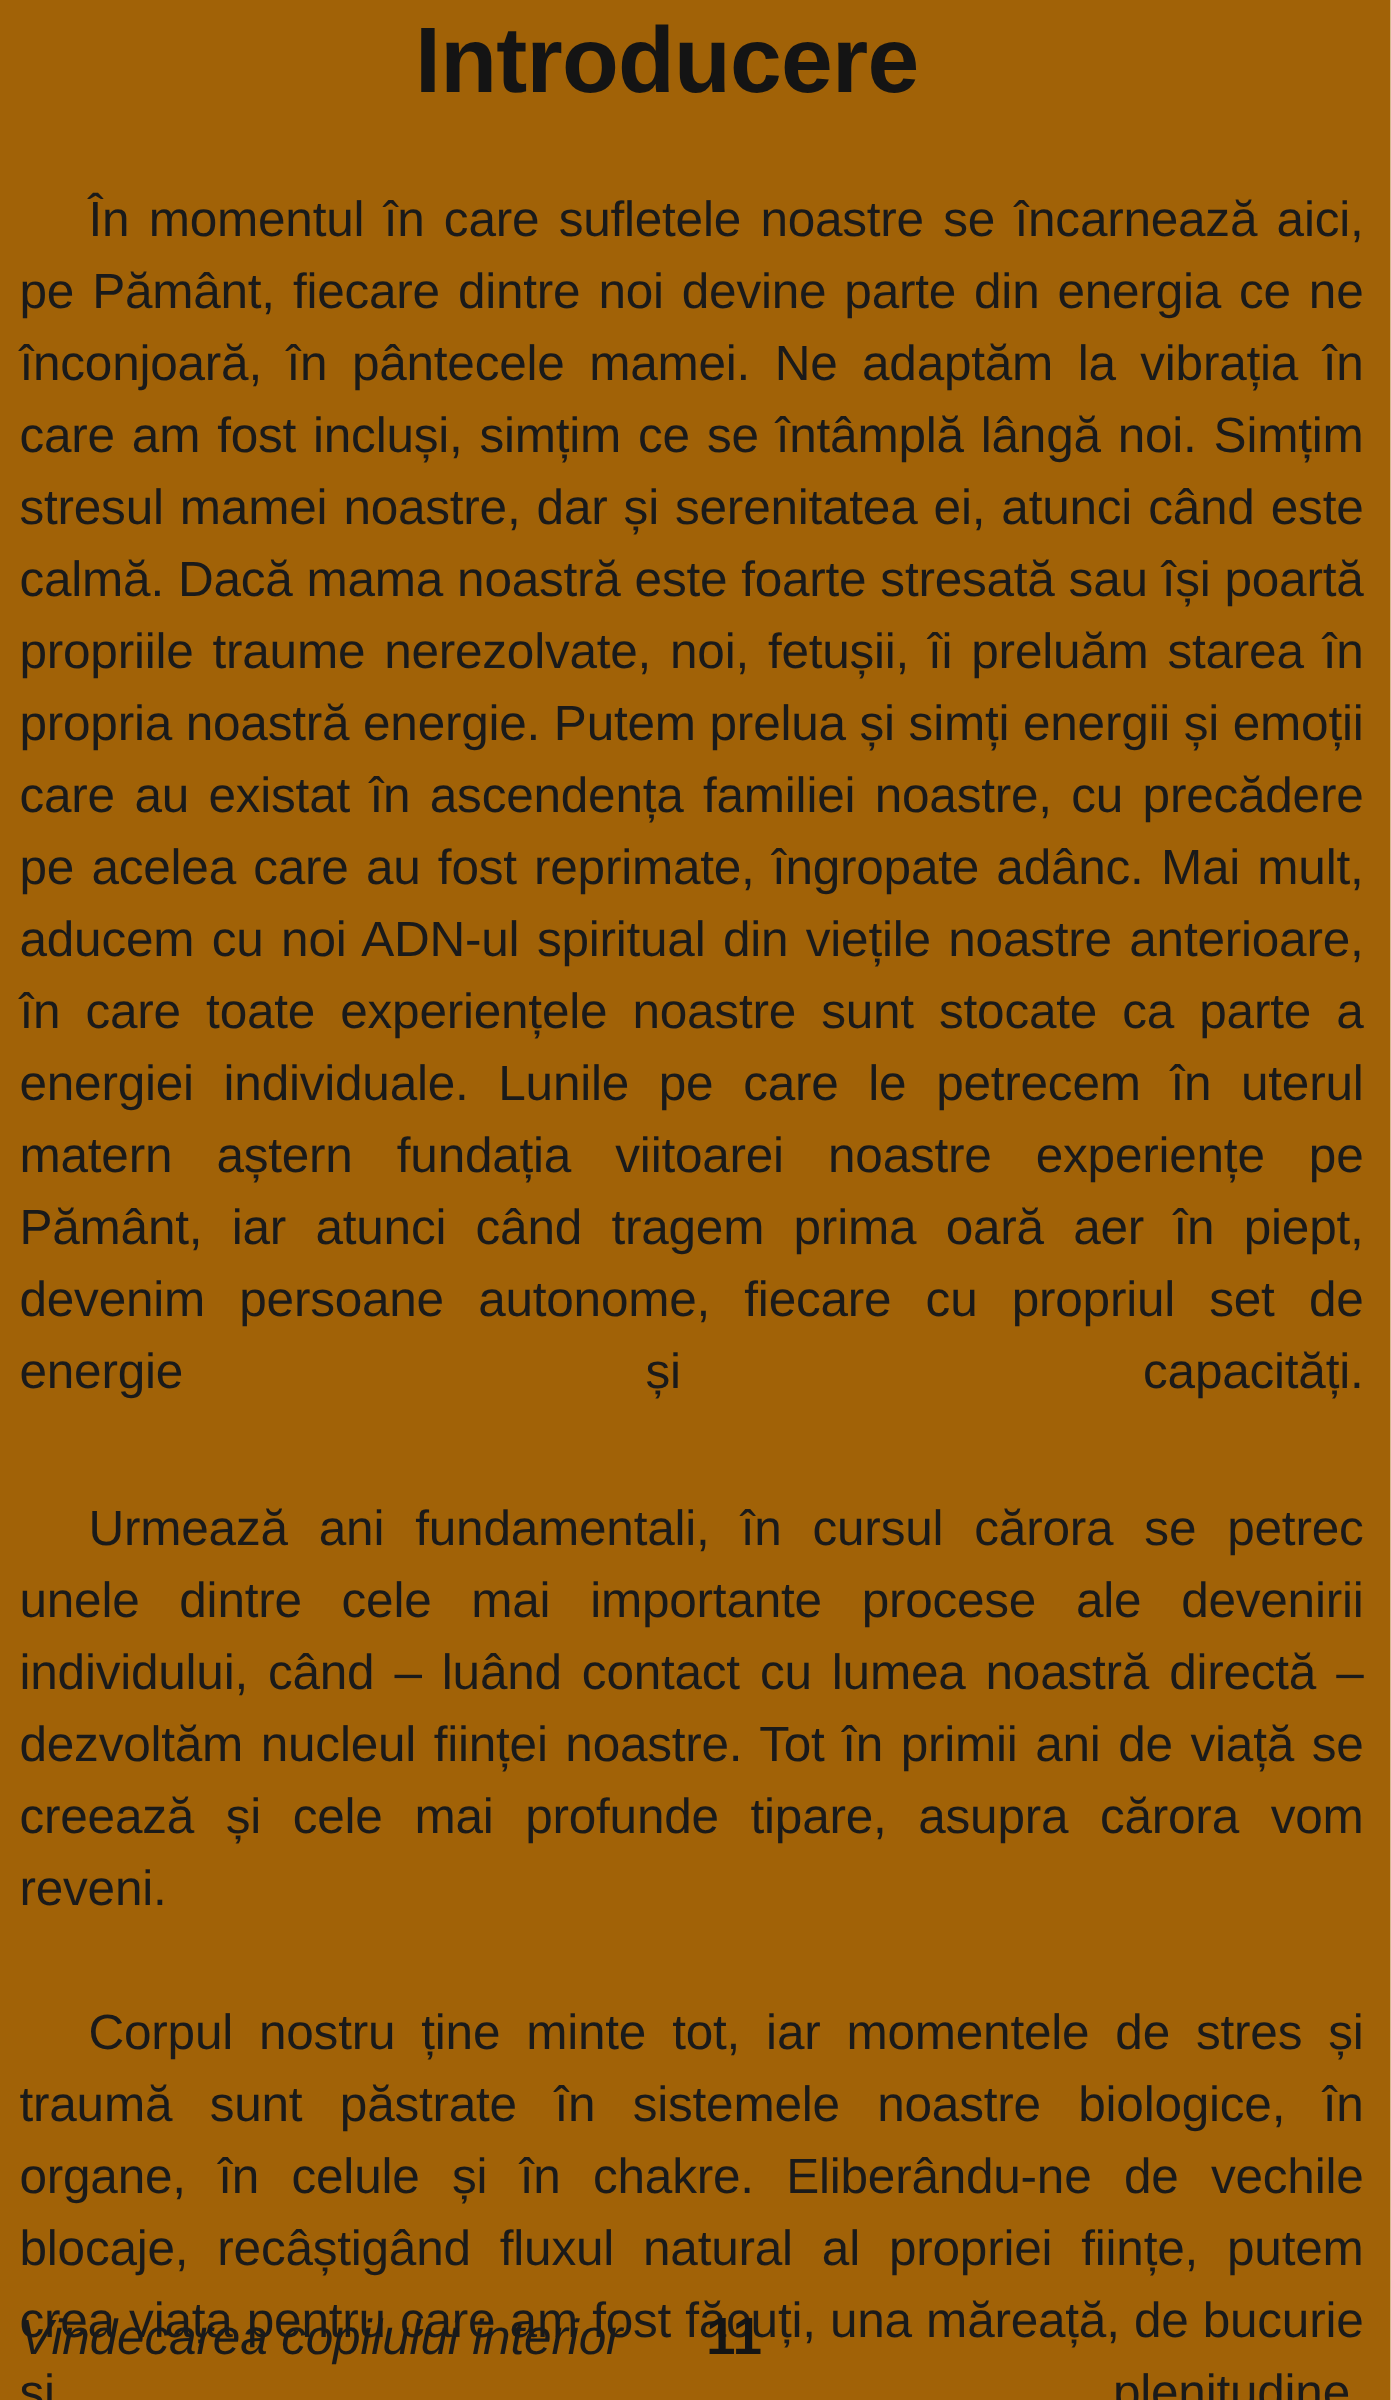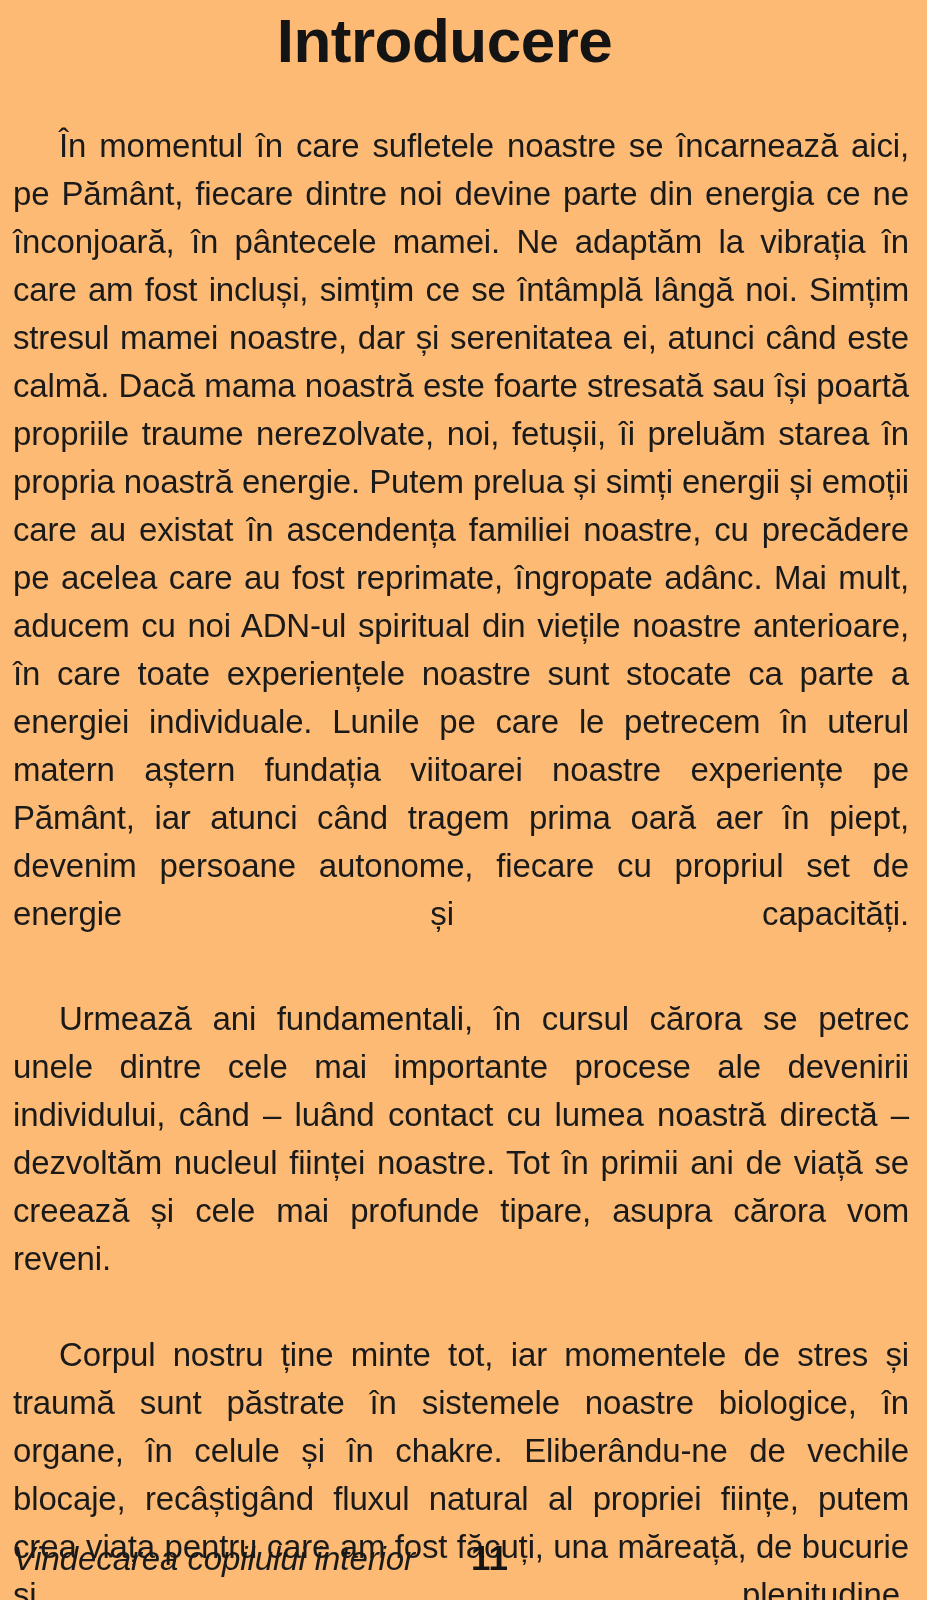--- a/index.html
+++ b/index.html
@@ -16,21 +16,21 @@
     color: #1a1a1a;
     -webkit-font-smoothing: antialiased;
   }
 
   .page {
     position: absolute;
     top: 0;
     left: 0;
     width: 927px;
     height: 1600px;
-    background: #fdba74;
+    background: #a16207;
     box-sizing: border-box;
   }
 
   
   .chapter-title {
     position: absolute;
     top: 8px;
     left: 0;
     width: 889px;           
     text-align: center;

